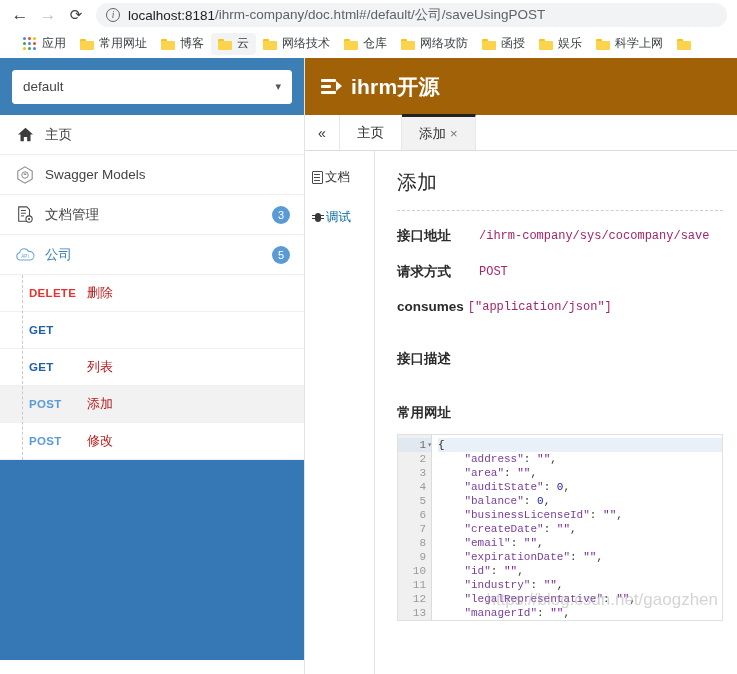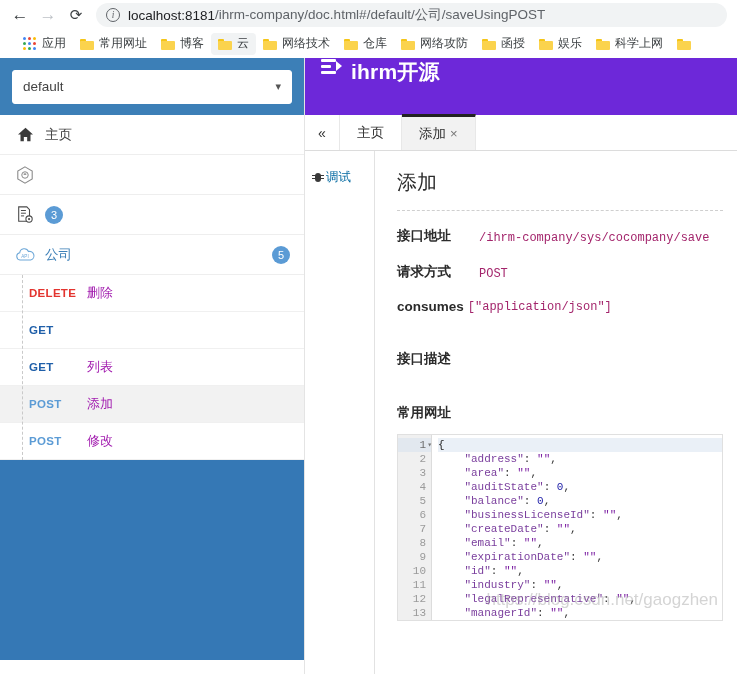--- a/index.html
+++ b/index.html
@@ -132,29 +132,29 @@
     font-size: 13px;
   }
   .api-row.selected { background: #f2f2f2; }
   .api-method {
     width: 58px; flex: 0 0 58px; font-weight: bold; font-size: 11.5px;
     letter-spacing: .3px;
   }
   .api-method.DELETE { color: #e3342f; }
   .api-method.GET { color: #1f5fa9; }
   .api-method.POST { color: #5b9bd5; }
-  .api-name { color: #a21caf; font-size: 13px; }
+  .api-name { color: #b91c1c; font-size: 13px; }
   .sb-bluefill { background: #3578b5; height: 200px; }
 
   
   .main { flex: 1 1 auto; display: flex; flex-direction: column; background:#fff; }
 
   .app-header {
-    background: #6d28d9; height: 57px; display: flex;
-    align-items: flex-start; padding: 0 16px;
+    background: #a16207; height: 57px; display: flex;
+    align-items: center; padding: 0 16px;
   }
   .app-logo-ico {
     width: 22px; height: 18px; position: relative; margin-right: 8px;
     flex: 0 0 auto;
   }
   .app-logo-ico .ln {
     position: absolute; left: 0; height: 3px; background: #ffffff;
     border-radius: 1px;
   }
   .app-logo-ico .ln:nth-child(1){ top: 1px; width: 15px; }
@@ -220,21 +220,21 @@
     background:#3a3a3a; box-shadow: 0 3px 0 #3a3a3a;
   }
 
   .doc-panel { flex: 1 1 auto; padding: 18px 14px 0 22px; overflow: hidden; }
   .doc-title {
     font-size: 20px; color: #2b2b2b; font-weight: normal;
     padding-bottom: 14px;
   }
   .doc-divider { border-top: 1px dashed #cfcfcf; margin-bottom: 16px; }
 
-  .meta-row { display: flex; align-items: flex-end; margin-bottom: 18px; }
+  .meta-row { display: flex; align-items: center; margin-bottom: 18px; }
   .meta-key {
     font-size: 13.5px; font-weight: bold; color: #2b2b2b;
     flex: 0 0 auto; min-width: 78px;
   }
   .meta-val {
     font-family: "Liberation Mono", "DejaVu Sans Mono", monospace;
     font-size: 12px; color: #a3246b; margin-left: 4px;
   }
   .meta-row.nokey-gap .meta-key { min-width: 0; }
   .sec-head {
@@ -374,31 +374,33 @@
     </div>
 
     <div class="sb-item">
       <span class="sb-ico">
         <svg width="18" height="18" viewBox="0 0 20 20">
           <path d="M10 1 L18 5.5 V14.5 L10 19 L2 14.5 V5.5 Z" fill="none" stroke="#8a8a8a" stroke-width="1.2"></path>
           <circle cx="10" cy="10" r="3.6" fill="none" stroke="#8a8a8a" stroke-width="1.1"></circle>
           <path d="M8 9 q2 -2 4 0 q-2 2 -4 0" fill="#8a8a8a"></path>
         </svg>
       </span>
+      <span class="sb-label">Swagger Models</span>
     </div>
 
     <div class="sb-item">
       <span class="sb-ico">
         <svg width="18" height="18" viewBox="0 0 20 20">
           <path d="M3 1 H12 L15 4 V17 H3 Z" fill="none" stroke="#4a4a4a" stroke-width="1.2"></path>
           <path d="M5.5 5 H11 M5.5 8 H11 M5.5 11 H9" stroke="#4a4a4a" stroke-width="1.1"></path>
           <circle cx="14.5" cy="14.5" r="3.5" fill="#ffffff" stroke="#4a4a4a" stroke-width="1.2"></circle>
           <circle cx="14.5" cy="14.5" r="1.2" fill="#4a4a4a"></circle>
         </svg>
       </span>
+      <span class="sb-label">文档管理</span>
       <span class="badge">3</span>
     </div>
 
     <div class="sb-item active">
       <span class="sb-ico">
         <svg width="20" height="14" viewBox="0 0 22 15">
           <path d="M5.5 13 a4 4 0 0 1 -0.3 -7.9 a5 5 0 0 1 9.6 -1.4 a3.6 3.6 0 0 1 2.4 9.3 Z" fill="none" stroke="#6ea8d8" stroke-width="1.2"></path>
           <text x="11" y="11" font-size="5" fill="#6ea8d8" text-anchor="middle" font-family="Liberation Sans, sans-serif">API</text>
         </svg>
       </span>
@@ -450,20 +452,26 @@
       </div>
       <div class="tab active">
         <span>添加</span>
         <span class="tab-close">×</span>
       </div>
     </div>
 
     <div class="content-area">
 
       <div class="vtabs">
+        <div class="vtab active">
+          <span class="vt-ico">
+              <span class="doc-ico"></span>
+            </span>
+          <span>文档</span>
+        </div>
         <div class="vtab">
           <span class="vt-ico">
               <span class="bug-ico"></span>
             </span>
           <span>调试</span>
         </div>
       </div>
 
       <div class="doc-panel">
         <div class="doc-title">添加</div>

